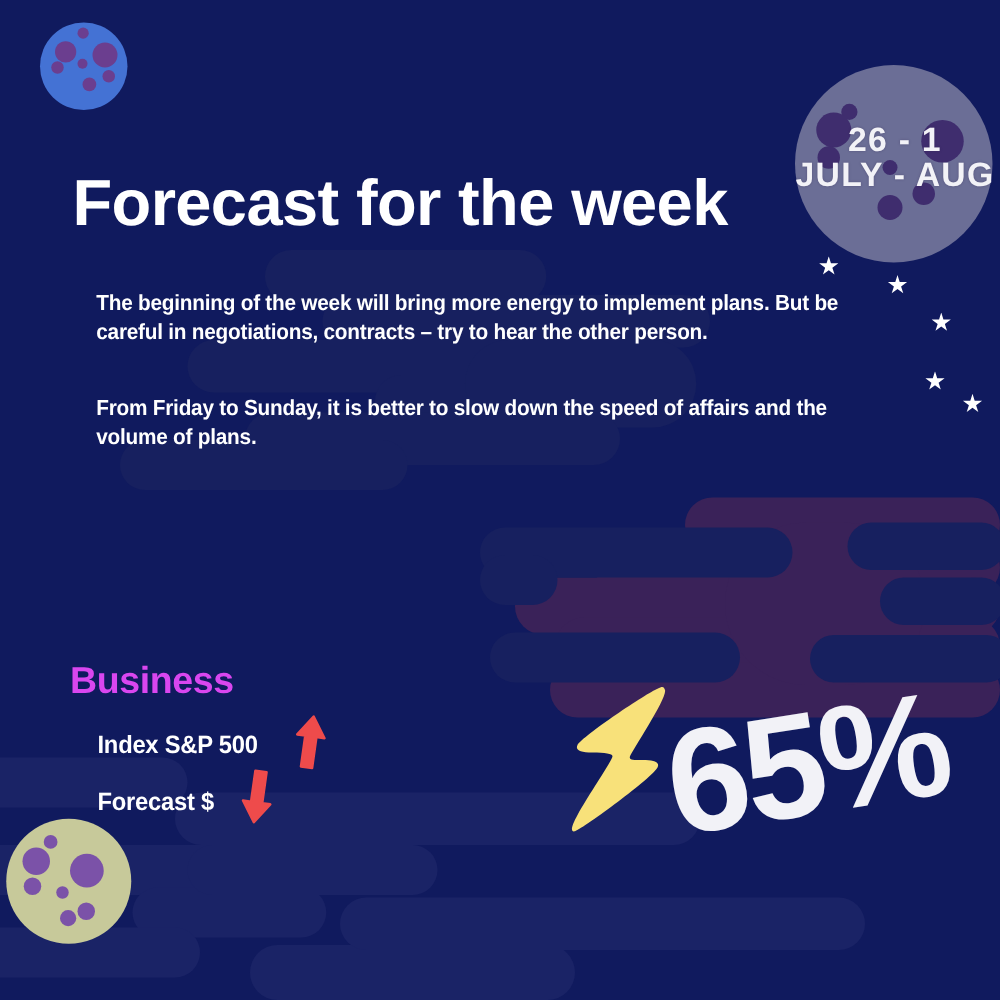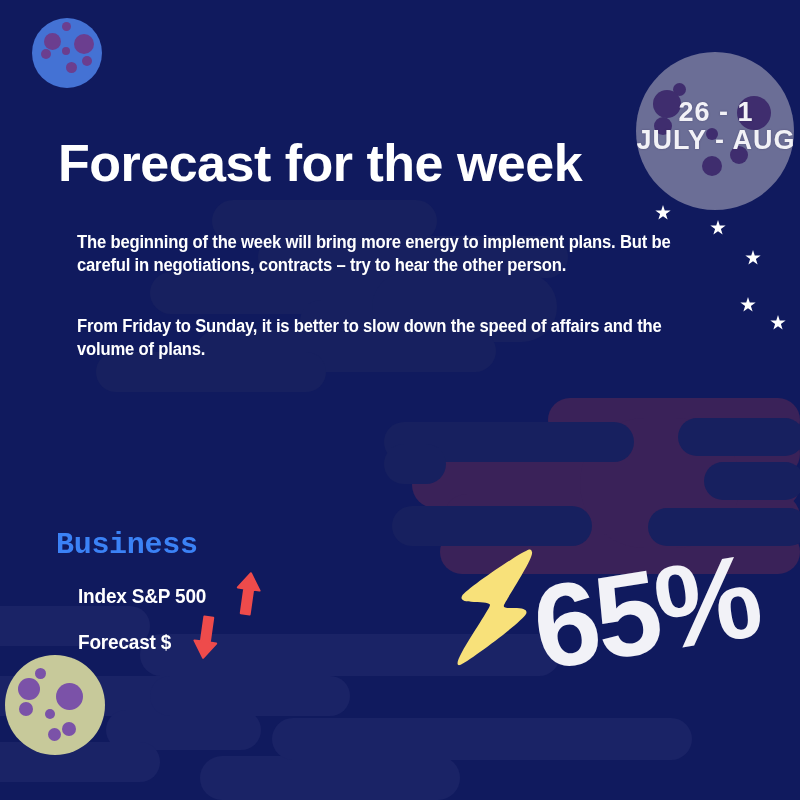--- a/index.html
+++ b/index.html
@@ -90,25 +90,24 @@
     transform: scaleX(0.95);
     transform-origin: left center;
   }
   #par1 { top: 231px; }
   #par2 { top: 315px; }
 
   #business-heading {
     position: absolute;
     left: 56px;
     top: 528px;
-    color: #3b82f6;
+    color: #d946ef;
     font-size: 30px;
     font-weight: 700;
     letter-spacing: -0.3px;
-    font-family: Liberation Mono, monospace;
   }
   .metric-label {
     position: absolute;
     color: #FFFFFF;
     font-size: 20px;
     font-weight: 700;
     letter-spacing: -0.2px;
     transform: scaleX(0.95);
     transform-origin: left center;
   }

